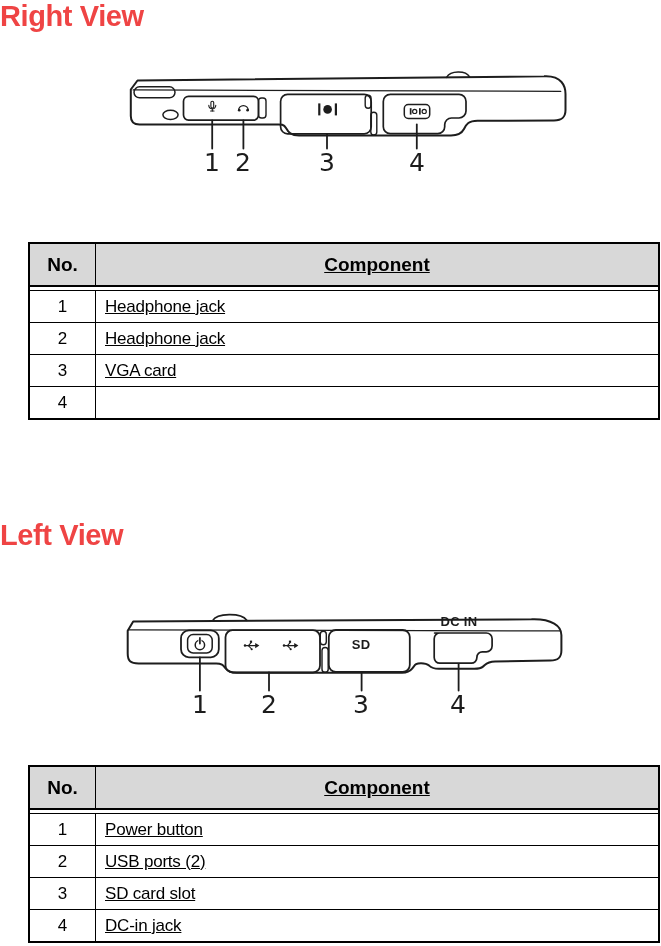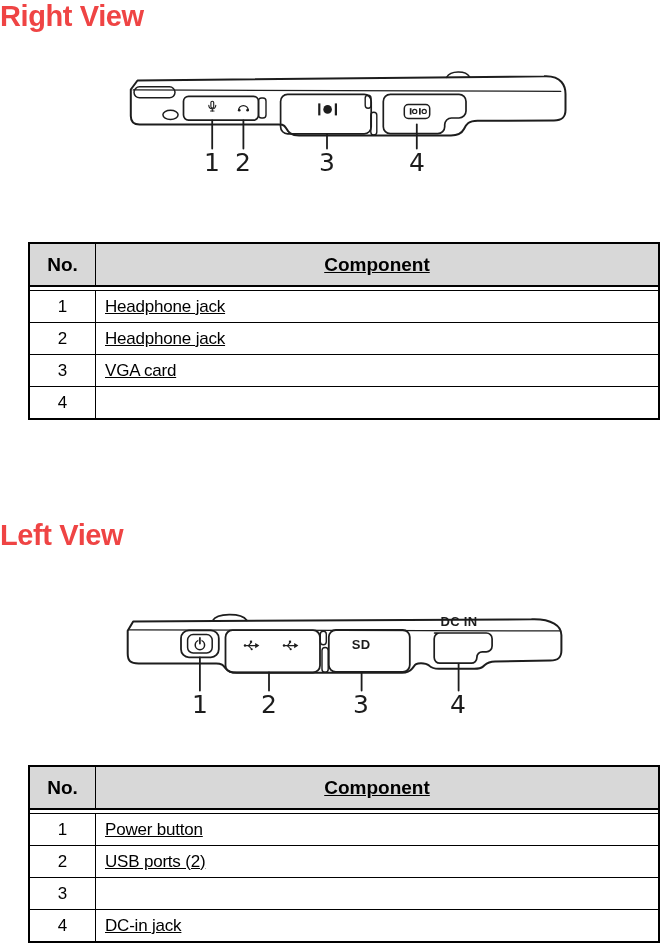--- a/index.html
+++ b/index.html
@@ -213,20 +213,21 @@
         <div class="trow">
           <div class="cell c1">1</div>
           <div class="cell c2">Power button</div>
         </div>
         <div class="trow">
           <div class="cell c1">2</div>
           <div class="cell c2">USB ports (2)</div>
         </div>
         <div class="trow">
           <div class="cell c1">3</div>
+          <div class="cell c2">SD card slot</div>
         </div>
         <div class="trow">
           <div class="cell c1">4</div>
           <div class="cell c2">DC-in jack</div>
         </div>
       </div>
   </div>
 
 </div>
 

